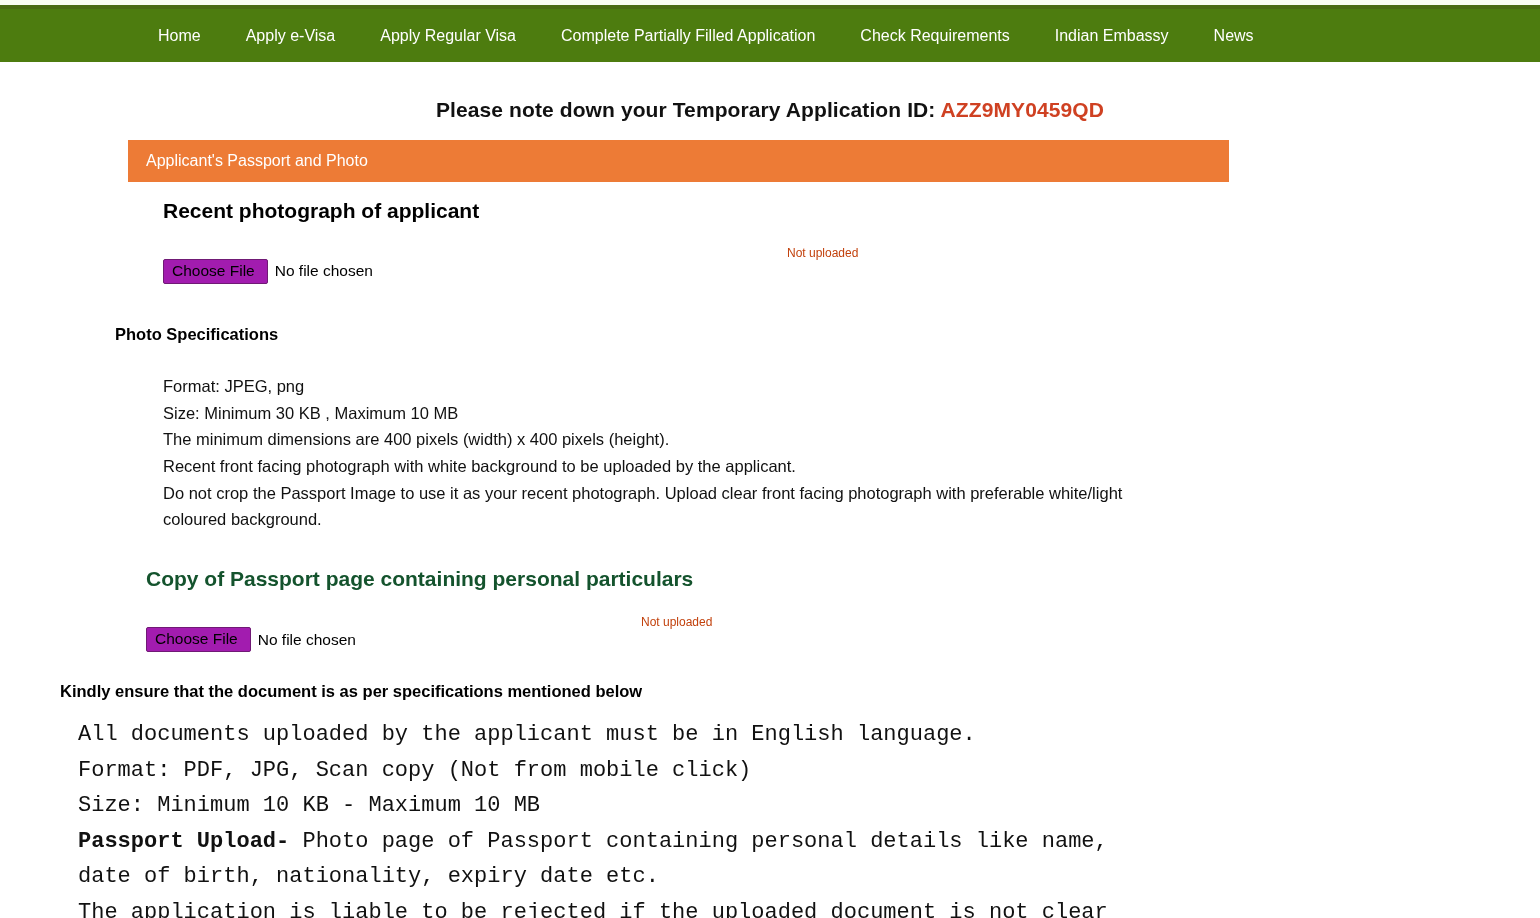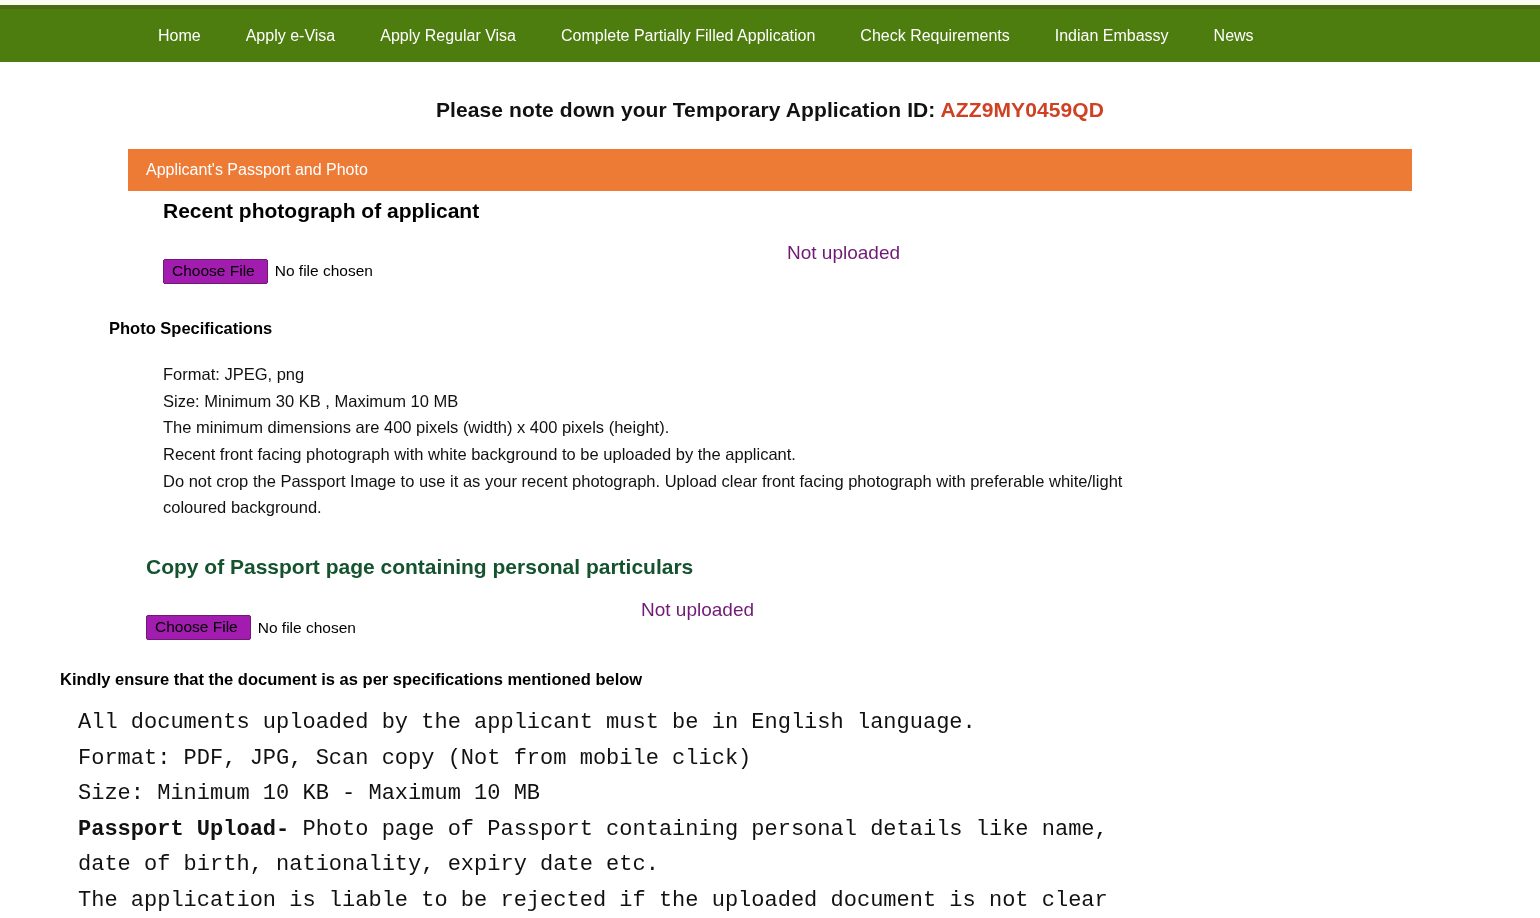--- a/index.html
+++ b/index.html
@@ -57,22 +57,22 @@
   }
   #temp-id-value {
     color: #cf4122;
     font-weight: bold;
   }
 
   
   #section-bar {
     position: absolute;
     left: 128px;
-    top: 149px;
-    width: 1284px;
+    top: 140px;
+    width: 1101px;
     height: 42px;
     background: #ed7b36;
     display: flex;
     align-items: center;
     padding-left: 18px;
   }
   #section-bar-title {
     color: #ffffff;
     font-size: 16px;
     line-height: 1;
@@ -133,28 +133,28 @@
     margin-left: 7px;
     font-size: 15.5px;
     color: #000000;
     white-space: nowrap;
   }
   .not-uploaded {
     position: absolute;
     left: 787px;
     top: 50%;
     transform: translateY(-50%);
-    color: #701a75;
-    font-size: 19px;
+    color: #c2410c;
+    font-size: 12px;
     white-space: nowrap;
   }
   .file-row.passport .not-uploaded { left: 641px; }
 
   .spec-title-photo {
-    margin: 6px;
+    margin: 12px;
     padding-top: 29px;
     padding-left: 103px;
     font-size: 16.5px;
     font-weight: bold;
     color: #000000;
   }
   .spec-title-doc {
     margin: 0;
     padding-top: 30px;
     padding-left: 60px;

